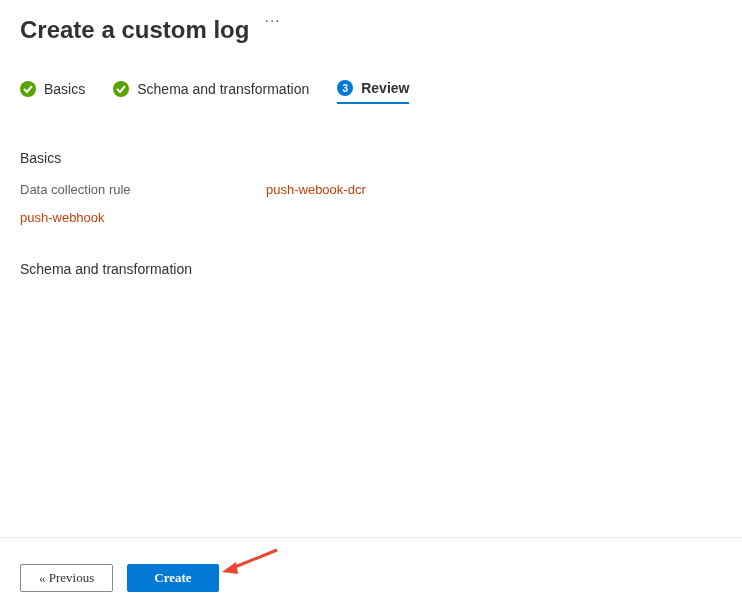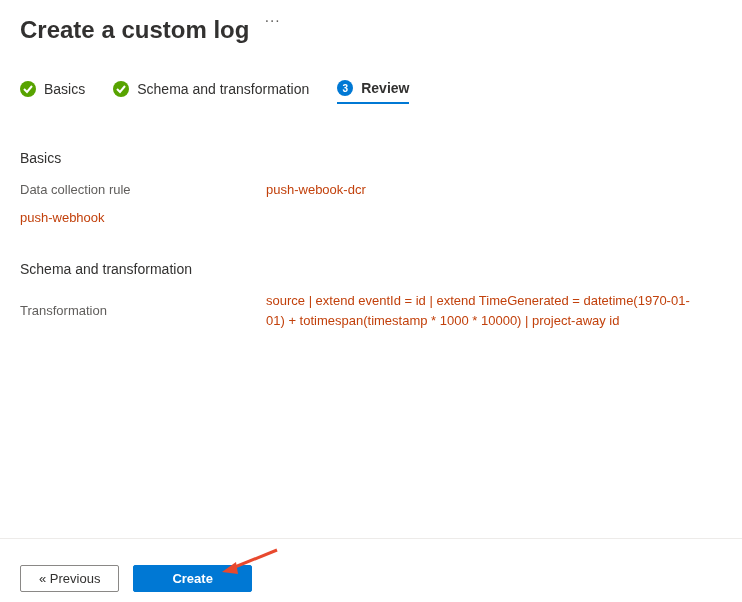--- a/index.html
+++ b/index.html
@@ -101,34 +101,34 @@
       padding: 10px 20px;
       display: flex;
       gap: 14px;
       align-items: center;
     }
     .btn {
       font-size: 13px;
       padding: 5px 18px;
       border-radius: 2px;
       cursor: pointer;
-      font-family: Liberation Sans, sans-serif;
+      font-family: Liberation Serif, serif;
       margin-top: 16px;
     }
     .btn-secondary {
       background: #fff;
       border: 1px solid #8a8886;
       color: #323130;
     }
     .btn-primary {
       background: #0078d4;
       border: 1px solid #0078d4;
       color: #fff;
       font-weight: 600;
-      padding: 5px 38px;
+      padding: 5px 26px;
     }
     .arrow-annotation {
       position: absolute;
       bottom: 22px;
       left: 222px;
       color: #e8492e;
       pointer-events: none;
     }
   </style>
 </head>
@@ -166,24 +166,20 @@
   <div class="section-title">Basics</div>
   <div class="row">
     <div class="row-label">Data collection rule</div>
     <div class="row-value">push-webook-dcr</div>
   </div>
   <div class="row">
     <div class="row-value">push-webhook</div>
   </div>
 
   <div class="section-title second">Schema and transformation</div>
-  <div class="row">
-    <div class="row-label">Transformation</div>
-    <div class="row-value">source | extend eventId = id | extend TimeGenerated = datetime(1970-01-01) + totimespan(timestamp * 1000 * 10000) | project-away id</div>
-  </div>
 </div>
 
 <div class="footer">
   <button class="btn btn-secondary">« Previous</button>
   <button class="btn btn-primary">Create</button>
 </div>
 
 <div class="arrow-annotation">
   <svg width="60" height="30" viewBox="0 0 60 30">
     <line x1="55" y1="3" x2="8" y2="22" stroke="#e8492e" stroke-width="3"></line>

